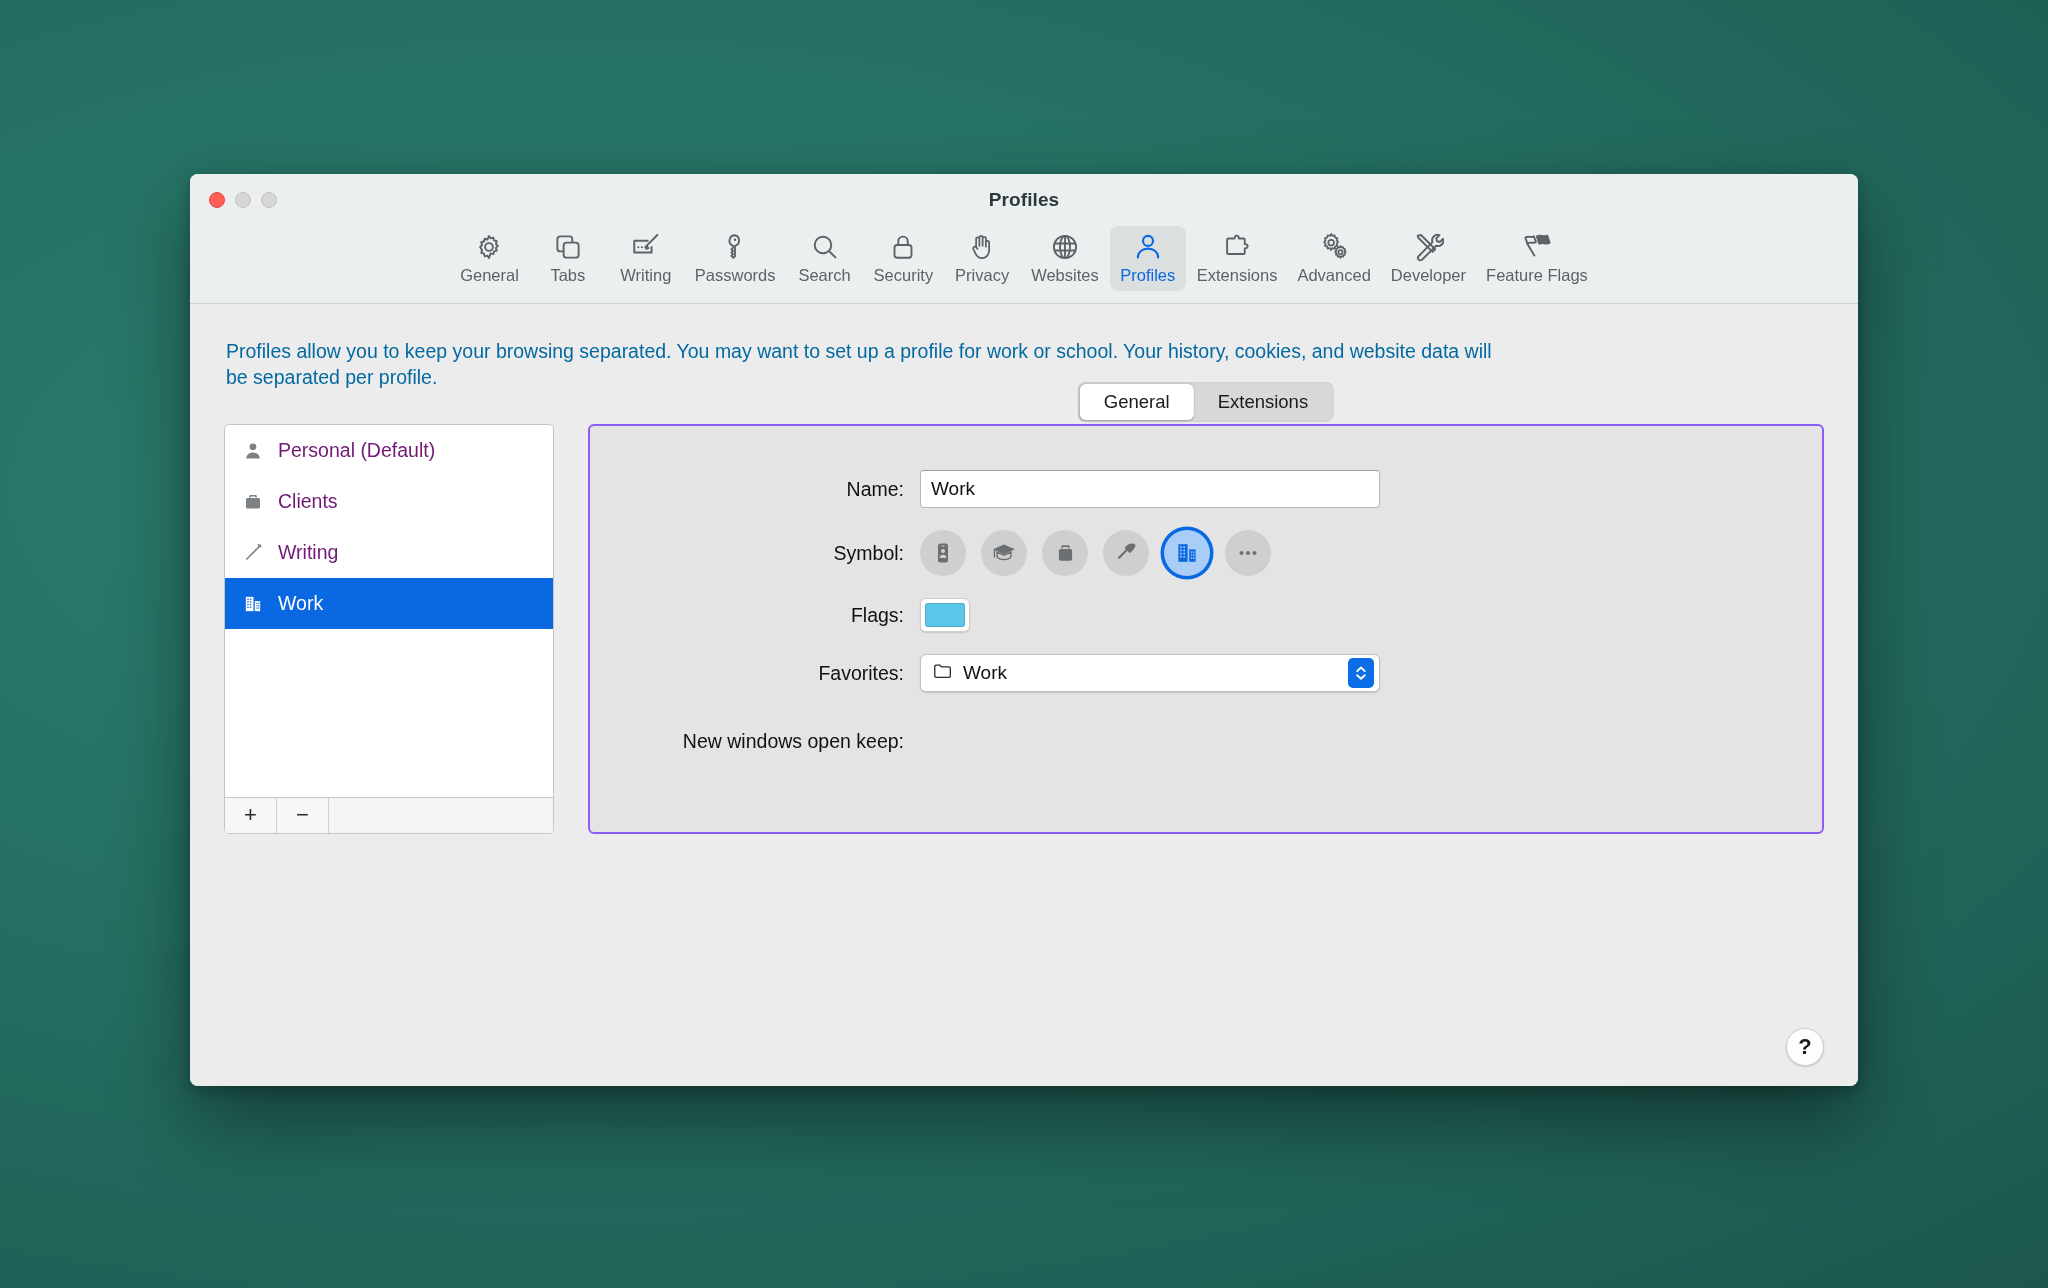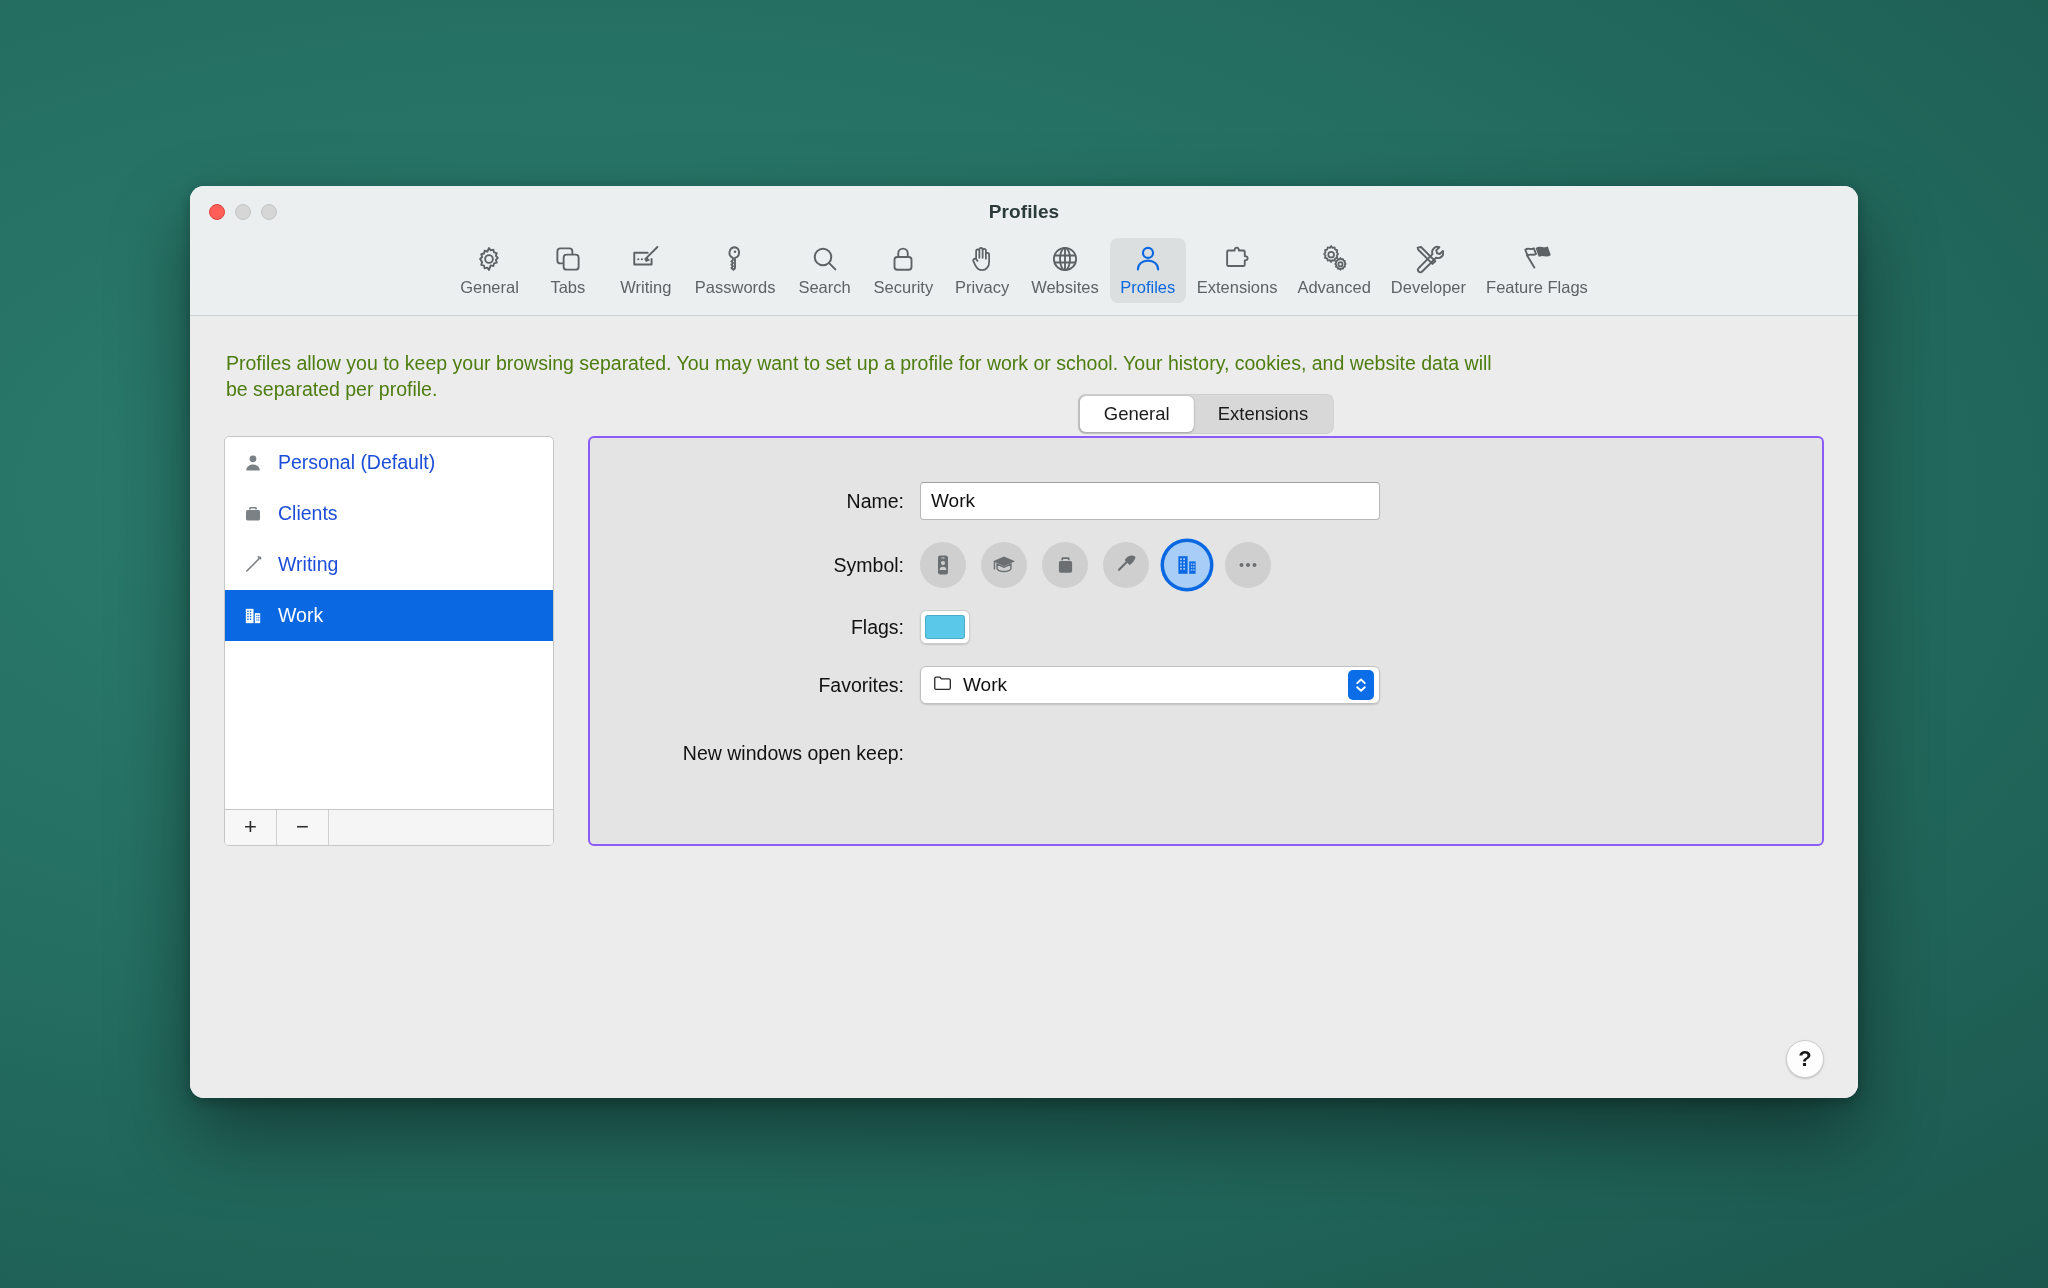--- a/index.html
+++ b/index.html
@@ -8,24 +8,24 @@
     font-family:"Liberation Sans", sans-serif;
     -webkit-font-smoothing:antialiased;
   }
   body {
     background: radial-gradient(ellipse 140% 110% at 28% 38%, #2c7f70 0%, #246e61 38%, #1b564d 78%, #164b44 100%);
     position:relative;
   }
 
   
   .window {
-    position:absolute; left:190px; top:186px;
+    position:absolute; left:190px; top:174px;
     width:1668px; height:912px;
     background:#ececec;
-    border-radius:14px;
+    border-radius:8px;
     box-shadow:0 36px 80px rgba(0,0,0,.42), 0 4px 14px rgba(0,0,0,.26);
     overflow:hidden;
     display:flex; flex-direction:column;
   }
 
   
   .titlebar {
     position:relative; height:52px; flex:0 0 52px;
     background:#ebeff0;
     display:flex; align-items:center;
@@ -60,37 +60,37 @@
   .tb-ico { height:33px; display:flex; align-items:center; justify-content:center; }
   .tb-ico svg { display:block; }
   .tb-label { font-size:16.5px; color:#5d6365; white-space:nowrap; line-height:1; }
   .tb-item.selected .tb-label { color:#0a69e2; }
 
   
   .content { flex:1; background:#ececec; position:relative; padding:0 34px; }
 
   .blurb {
     margin-top:34px; margin-left:2px;
-    font-size:19.5px; color:#4d7c0f; line-height:1.34; max-width:1282px;
+    font-size:19.5px; color:#0369a1; line-height:1.34; max-width:1282px;
   }
 
   .panes { display:flex; margin-top:34px; gap:34px; }
 
   
   .list-wrap {
     width:330px; flex:0 0 330px;
     border:1px solid #c6c6c6; border-radius:5px;
     background:#fff; overflow:hidden;
     display:flex; flex-direction:column;
     height:410px;
   }
   .plist { flex:1; }
   .prow {
     height:51px; display:flex; align-items:center; gap:14px;
-    padding-left:17px; font-size:19.5px; color:#1d4ed8;
+    padding-left:17px; font-size:19.5px; color:#701a75;
   }
   .prow.selected { background:#0b68e3; color:#fff; }
   .prow .pi { width:22px; display:flex; align-items:center; justify-content:center; }
   .prow .pi svg { display:block; }
   .list-foot {
     flex:0 0 36px; display:flex; align-items:stretch;
     border-top:1px solid #c6c6c6; background:#f5f5f5;
   }
   .seg-btn {
     width:52px; display:flex; align-items:center; justify-content:center;

